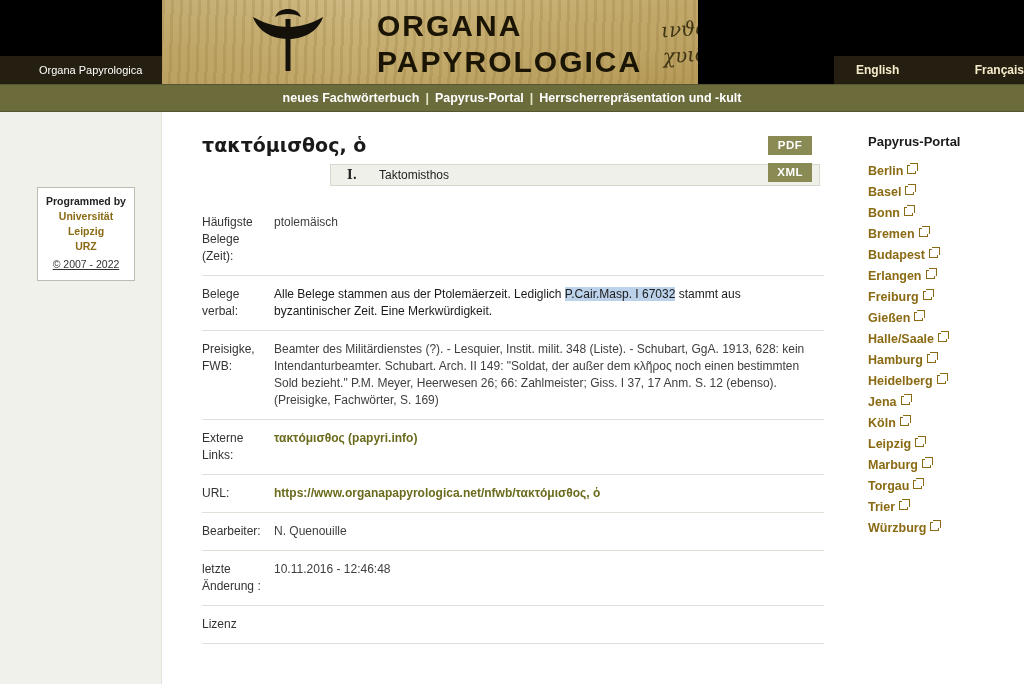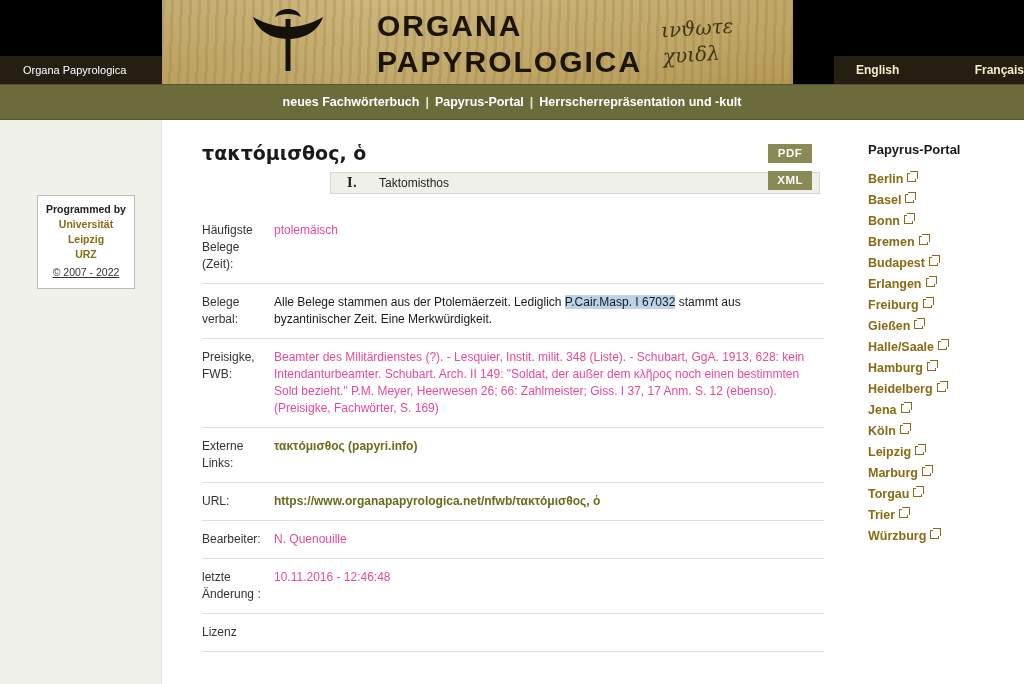--- a/index.html
+++ b/index.html
@@ -18,21 +18,21 @@
 
   
   .banner-row {
     position: relative;
     height: 84px;
     background: #000000;
   }
   .banner-img {
     position: absolute;
     left: 162px; top: 0;
-    width: 631px; height: 84px;
+    width: 536px; height: 84px;
     background:
       linear-gradient(to right, rgba(150,120,50,0.30), rgba(140,110,45,0.10) 35%, rgba(150,120,50,0.25)),
       repeating-linear-gradient(92deg, rgba(120,95,40,0.18) 0 3px, rgba(200,175,110,0.0) 3px 9px),
       linear-gradient(175deg, #d8c590 0%, #cfb87c 40%, #c9b173 70%, #bfa463 100%);
     overflow: hidden;
   }
   .banner-title {
     position: absolute;
     left: 215px; top: 8px;
     color: #1a1405;
@@ -62,41 +62,41 @@
   }
   .breadcrumb-chip {
     position: absolute;
     left: 0; top: 56px;
     width: 162px; height: 28px;
     background: #241f10;
     color: #ffffff;
     font-size: 11px;
     display: flex;
     align-items: center;
-    padding-left: 23px;
+    padding-left: 39px;
   }
   .lang-links {
     position: absolute;
     right: 0; top: 56px;
     width: 190px; height: 28px;
     background: #241f10;
     display: flex;
     align-items: center;
     justify-content: space-between;
     gap: 14px;
     padding-left: 22px;
     color: #f2e9c8;
     font-size: 12px;
     font-weight: bold;
   }
   .lang-links a { color: #f6eccb; text-decoration: none; }
 
   
   .navbar {
-    height: 36px;
+    height: 28px;
     background: #6b6b3c;
     border-top: 1px solid #55552f;
     border-bottom: 1px solid #55552f;
     display: flex;
     align-items: center;
     justify-content: center;
     gap: 6px;
     color: #ffffff;
     font-size: 12.5px;
     font-weight: bold;
@@ -206,21 +206,21 @@
   }
   td.label {
     width: 72px;
     color: #333;
     padding-left: 8px;
   }
   td.value { padding-left: 6px; }
   .val-link { color: #8a6a13; font-weight: bold; text-decoration: none; }
   .val-link-green { color: #6b6b1e; font-weight: bold; text-decoration: none; }
   .hl { background: #bcd2ea; color: #1a1a1a; }
-  .plain { color: #ec4899; }
+  .plain { color: #404040; }
 
   .lizenz-row td { padding-top: 12px; }
 
   
   .rc-title {
     font-size: 13px;
     font-weight: bold;
     color: #1a1a1a;
     margin-bottom: 12px;
   }

